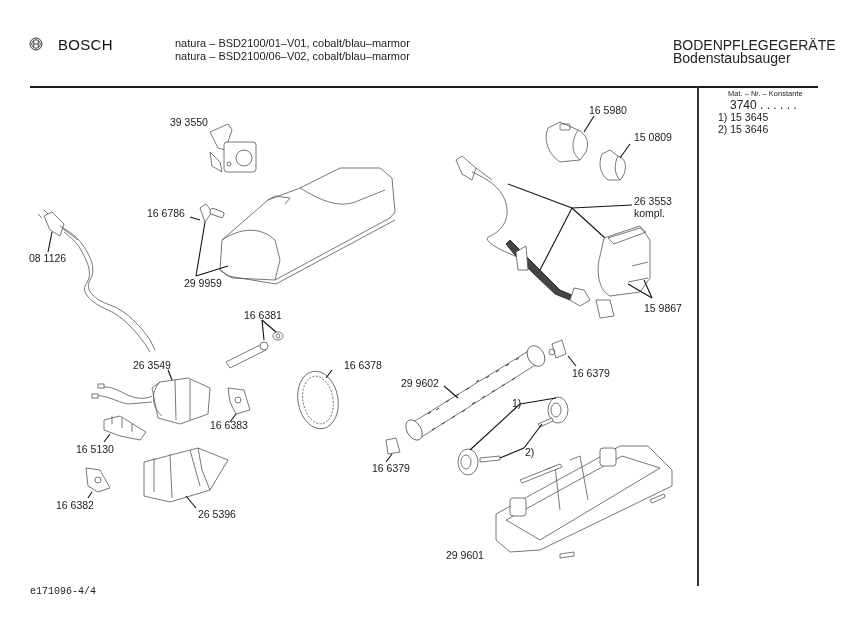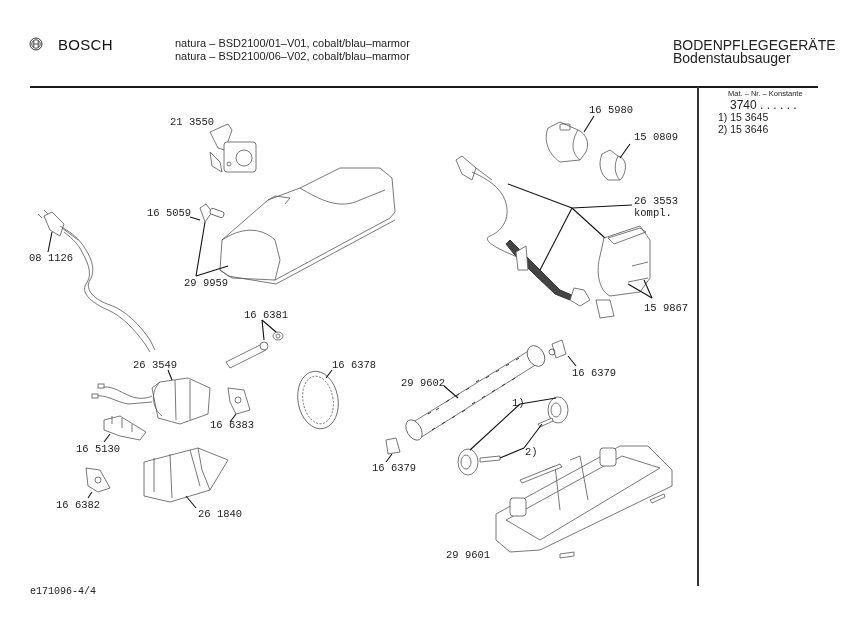--- a/index.html
+++ b/index.html
@@ -8,21 +8,21 @@
   .abs { position: absolute; }
   .brand { left: 58px; top: 36px; font-weight: normal; font-size: 15px; letter-spacing: 0.3px; color: #111; }
   .logo { left: 29px; top: 37px; width: 14px; height: 14px; }
   .model-line { left: 175px; font-size: 11px; color: #222; white-space: nowrap; }
   .cat { left: 673px; font-size: 14px; color: #222; white-space: nowrap; }
   .hrule { left: 30px; top: 86px; width: 788px; height: 2px; background: #1a1a1a; }
   .vrule { left: 697px; top: 87px; width: 2px; height: 499px; background: #333; }
   .mat-head { left: 710px; top: 89px; font-size: 7.5px; color: #222; white-space: nowrap; padding-left: 18px; }
   .mat-const { left: 730px; top: 98px; font-size: 12px; color: #222; white-space: nowrap; text-align: center; }
   .variant { left: 702px; font-size: 10.5px; color: #222; white-space: nowrap; margin-left: 16px; }
-  .part { font-size: 10.5px; color: #1a1a1a; white-space: nowrap; font-family: Liberation Mono, monospace; }
+  .part { font-size: 10.5px; color: #1a1a1a; white-space: nowrap; }
   .footer { left: 30px; top: 586px; font-size: 10px; color: #222; font-family: Liberation Mono, monospace; }
   svg.drawing { position: absolute; left: 0; top: 0; }
   .ln { stroke: #111; stroke-width: 1.1; fill: none; }
   .pt { stroke: #555; stroke-width: 0.8; fill: #fff; }
   .pt2 { stroke: #555; stroke-width: 0.8; fill: none; }
   .dk { stroke: #333; stroke-width: 1; fill: #444; }
 </style>
 </head>
 <body>
 
@@ -215,36 +215,36 @@
     <path class="pt2" d="M506,520 L622,456 L660,468 L540,540 Z"></path>
     <rect class="pt" x="510" y="498" width="16" height="18" rx="3"></rect>
     <rect class="pt" x="600" y="448" width="16" height="18" rx="3"></rect>
     <path class="pt2" d="M545,470 L555,466 L560,510 M570,460 L580,456 L588,500"></path>
     <path class="pt" d="M520,480 L560,464 L562,467 L522,483 Z"></path>
     <path class="pt" d="M650,500 L664,494 L665,497 L652,503 Z"></path>
     <path class="pt" d="M560,554 L574,552 L574,556 L560,558 Z"></path>
   </g>
 </svg>
 
-<div class="abs part" style="left:170px;top:116px">21 3550</div>
-<div class="abs part" style="left:147px;top:207px">16 5059</div>
+<div class="abs part" style="left:170px;top:116px">39 3550</div>
+<div class="abs part" style="left:147px;top:207px">16 6786</div>
 <div class="abs part" style="left:184px;top:277px">29 9959</div>
 <div class="abs part" style="left:29px;top:252px">08 1126</div>
 <div class="abs part" style="left:589px;top:104px">16 5980</div>
 <div class="abs part" style="left:634px;top:131px">15 0809</div>
 <div class="abs part" style="left:634px;top:195px">26 3553</div>
 <div class="abs part" style="left:634px;top:207px">kompl.</div>
 <div class="abs part" style="left:644px;top:302px">15 9867</div>
 <div class="abs part" style="left:244px;top:309px">16 6381</div>
 <div class="abs part" style="left:133px;top:359px">26 3549</div>
-<div class="abs part" style="left:332px;top:359px">16 6378</div>
+<div class="abs part" style="left:344px;top:359px">16 6378</div>
 <div class="abs part" style="left:210px;top:419px">16 6383</div>
 <div class="abs part" style="left:76px;top:443px">16 5130</div>
 <div class="abs part" style="left:56px;top:499px">16 6382</div>
-<div class="abs part" style="left:198px;top:508px">26 1840</div>
+<div class="abs part" style="left:198px;top:508px">26 5396</div>
 <div class="abs part" style="left:401px;top:377px">29 9602</div>
 <div class="abs part" style="left:572px;top:367px">16 6379</div>
 <div class="abs part" style="left:372px;top:462px">16 6379</div>
 <div class="abs part" style="left:446px;top:549px">29 9601</div>
 <div class="abs part" style="left:512px;top:397px">1)</div>
 <div class="abs part" style="left:525px;top:446px">2)</div>
 
 <div class="abs footer">e171096-4/4</div>
 
 </body></html>

